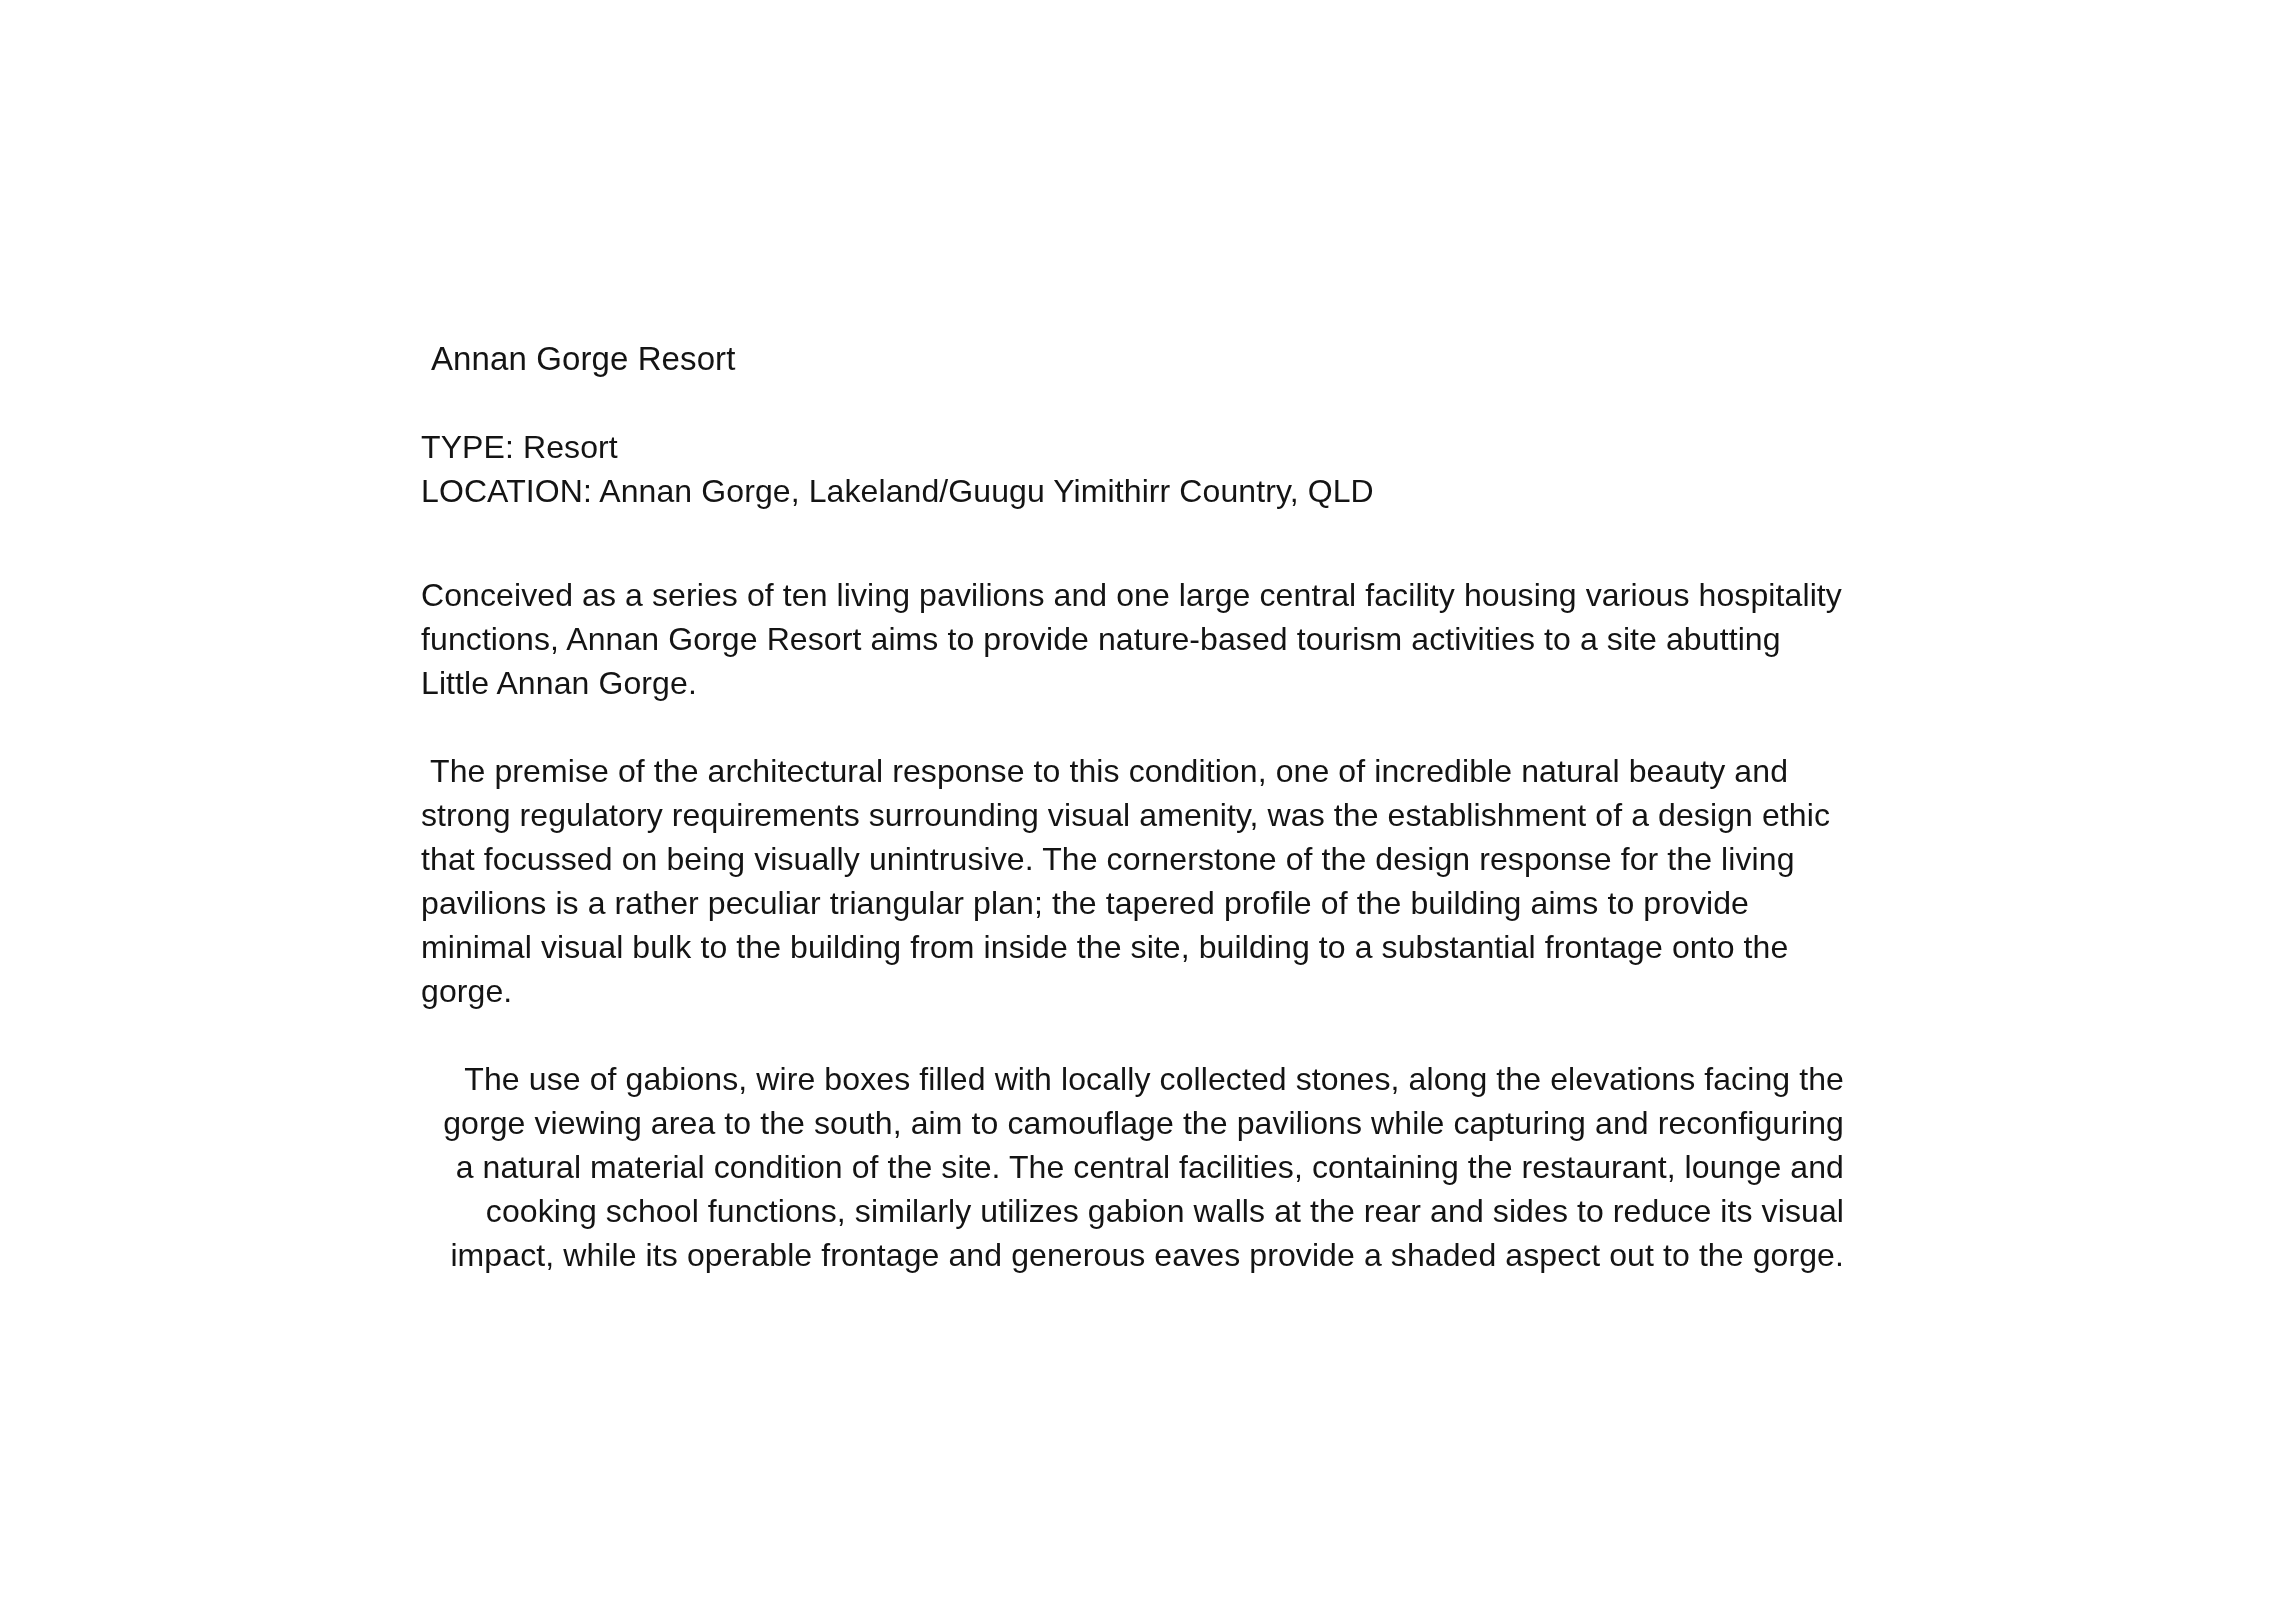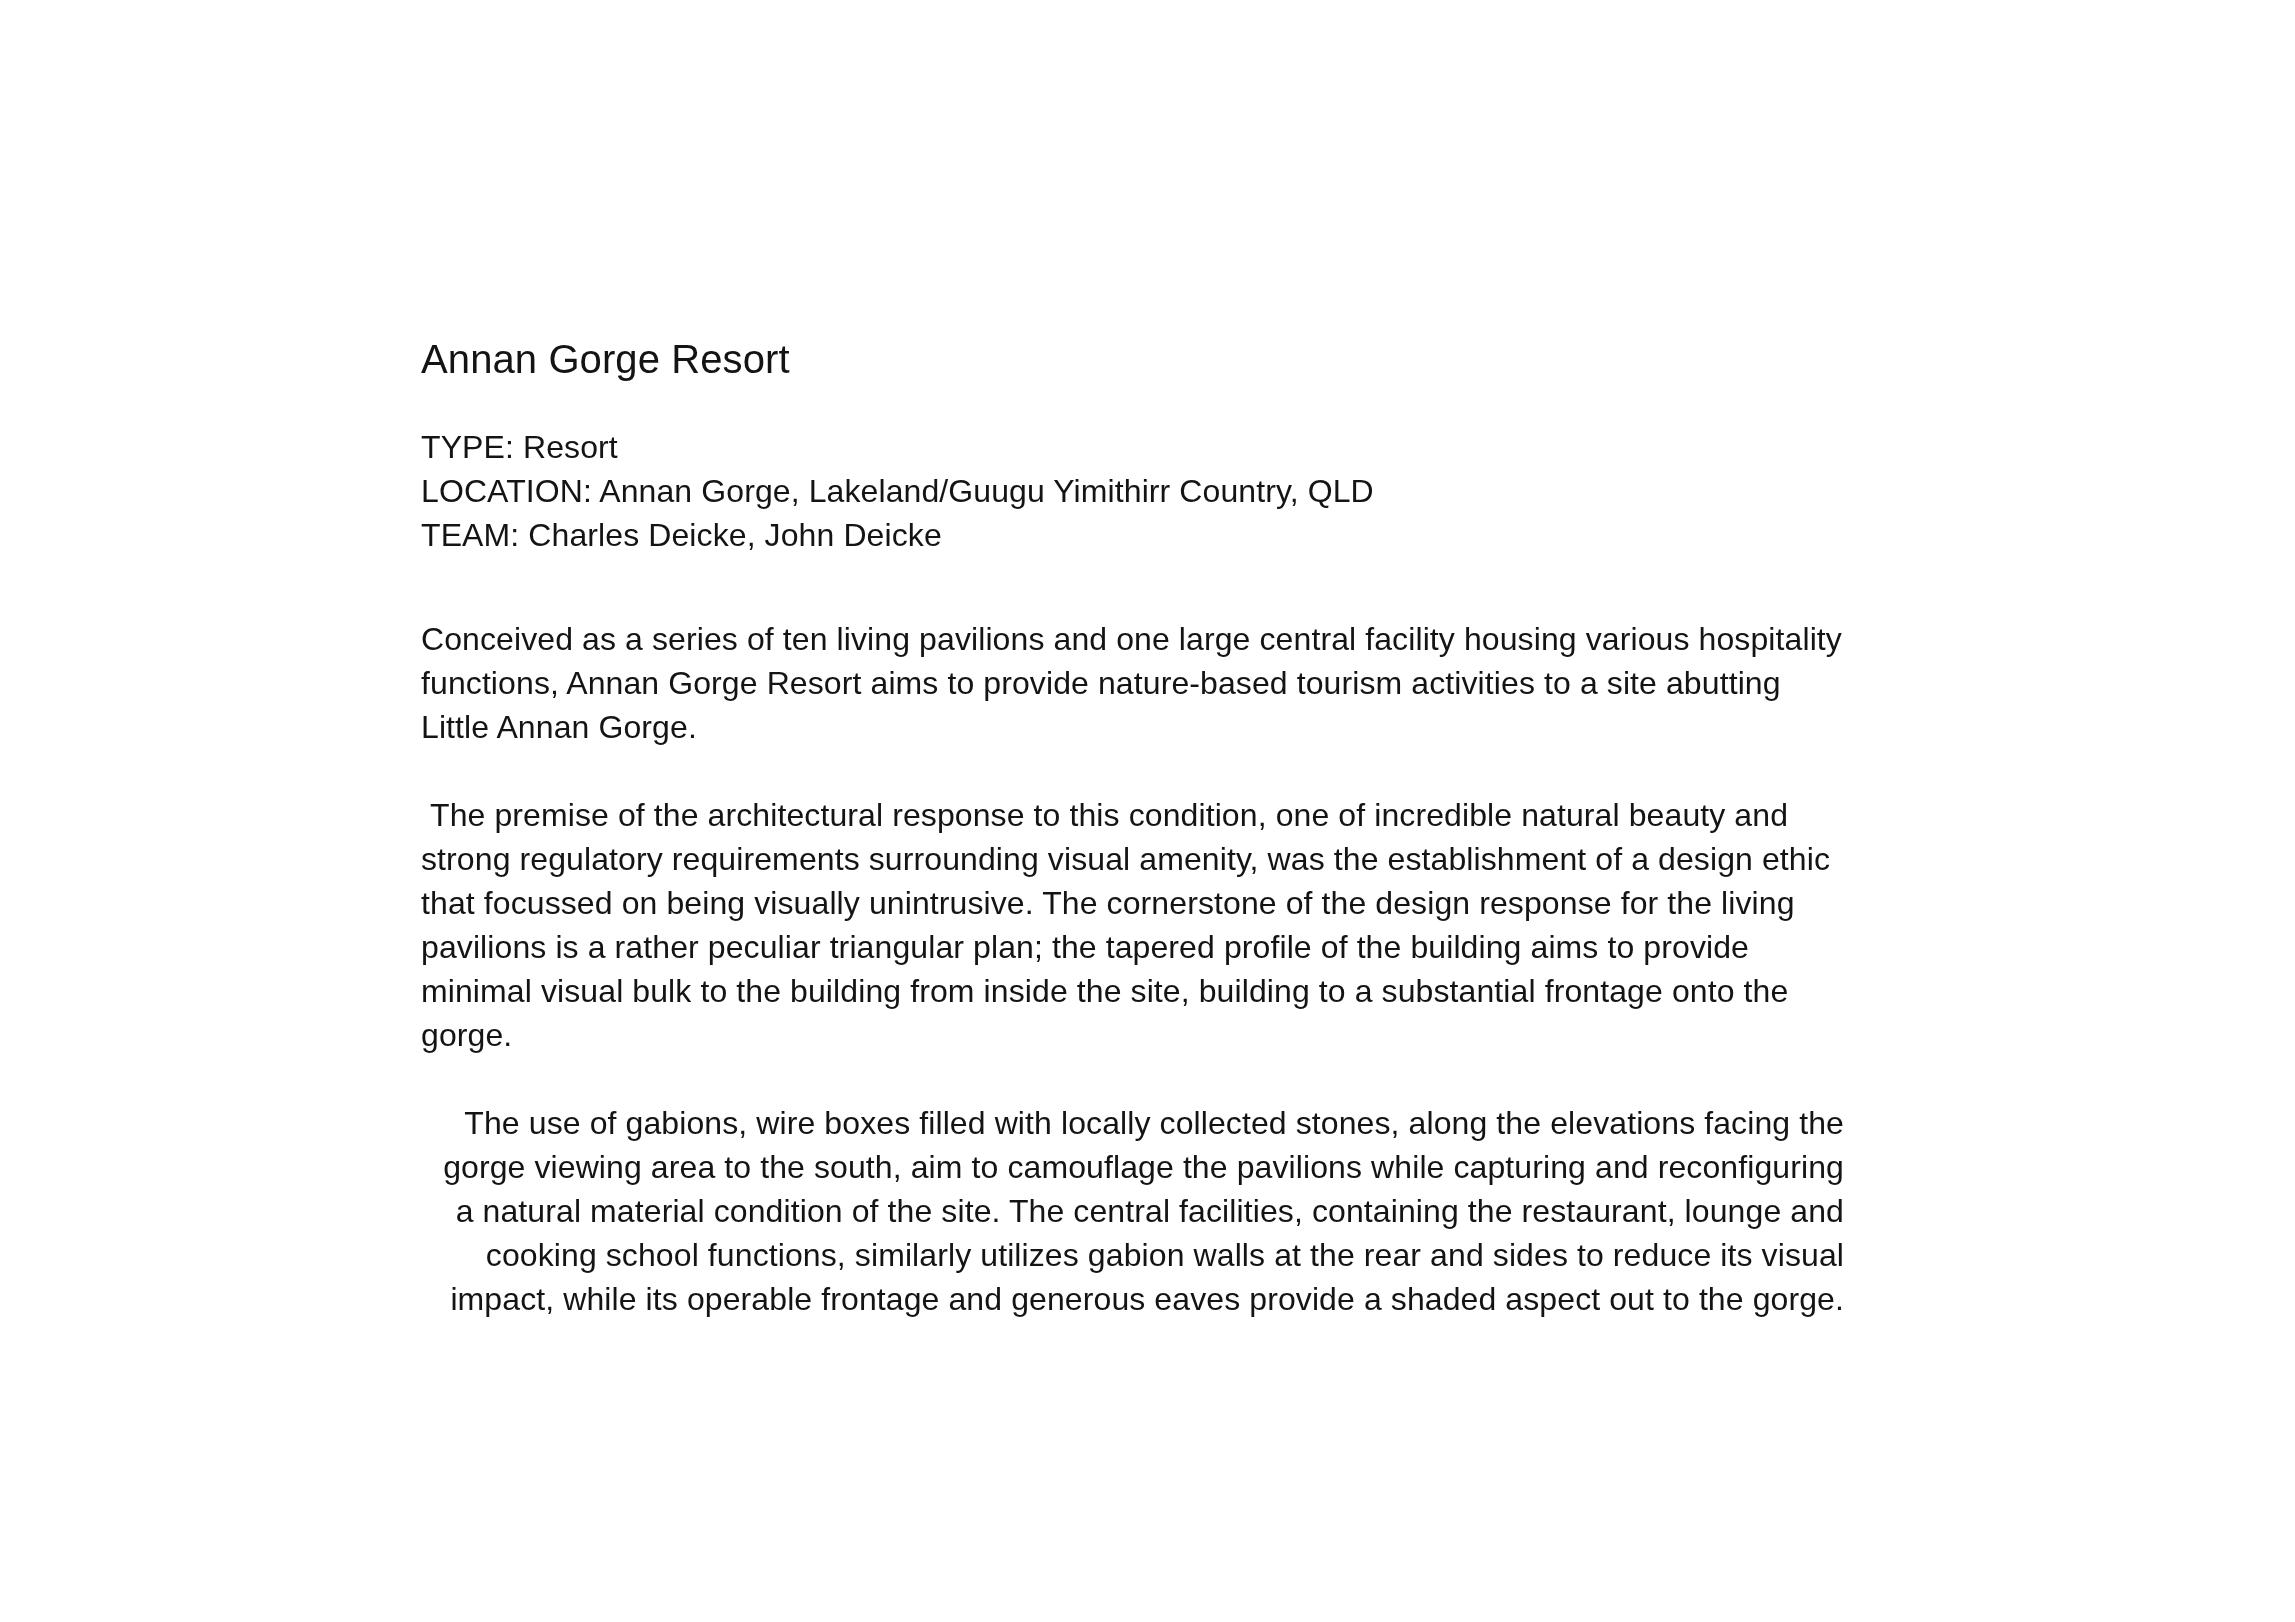--- a/index.html
+++ b/index.html
@@ -23,22 +23,22 @@
   .content {
     position: absolute;
     left: 421px;
     top: 337px;
     width: 1423px;
     font-size: 32px;
     line-height: 44px;
     letter-spacing: 0.1px;
   }
   .doc-title {
-    margin: 0 0 44px 0;
-    font-size: 40px;
+    margin: 0 0 44px 10px;
+    font-size: 33px;
     font-weight: 400;
     line-height: 44px;
   }
   .meta-block {
     margin: 0 0 60px 0;
   }
   .meta-line {
     margin: 0;
     line-height: 44px;
     white-space: pre-wrap;
@@ -57,21 +57,20 @@
 <body>
 
 <div class="page">
   <div class="content">
 
     <h1 class="doc-title">Annan Gorge Resort</h1>
 
     <div class="meta-block">
       <p class="meta-line">TYPE: Resort</p>
       <p class="meta-line">LOCATION: Annan Gorge, Lakeland/Guugu Yimithirr Country, QLD</p>
-      <p class="meta-line">TEAM: Charles Deicke, John Deicke</p>
     </div>
 
     <p class="body-paragraph">Conceived as a series of ten living pavilions and one large central facility housing various hospitality functions, Annan Gorge Resort aims to provide nature-based tourism activities to a site abutting Little Annan Gorge.</p>
 
     <p class="body-paragraph"> The premise of the architectural response to this condition, one of incredible natural beauty and strong regulatory requirements surrounding visual amenity, was the establishment of a design ethic that focussed on being visually unintrusive. The cornerstone of the design response for the living pavilions is a rather peculiar triangular plan; the tapered profile of the building aims to provide minimal visual bulk to the building from inside the site, building to a substantial frontage onto the gorge.</p>
 
     <p class="body-paragraph"> The use of gabions, wire boxes filled with locally collected stones, along the elevations facing the gorge viewing area to the south, aim to camouflage the pavilions while capturing and reconfiguring a natural material condition of the site. The central facilities, containing the restaurant, lounge and cooking school functions, similarly utilizes gabion walls at the rear and sides to reduce its visual impact, while its operable frontage and generous eaves provide a shaded aspect out to the gorge.</p>
 
   </div>
 </div>

